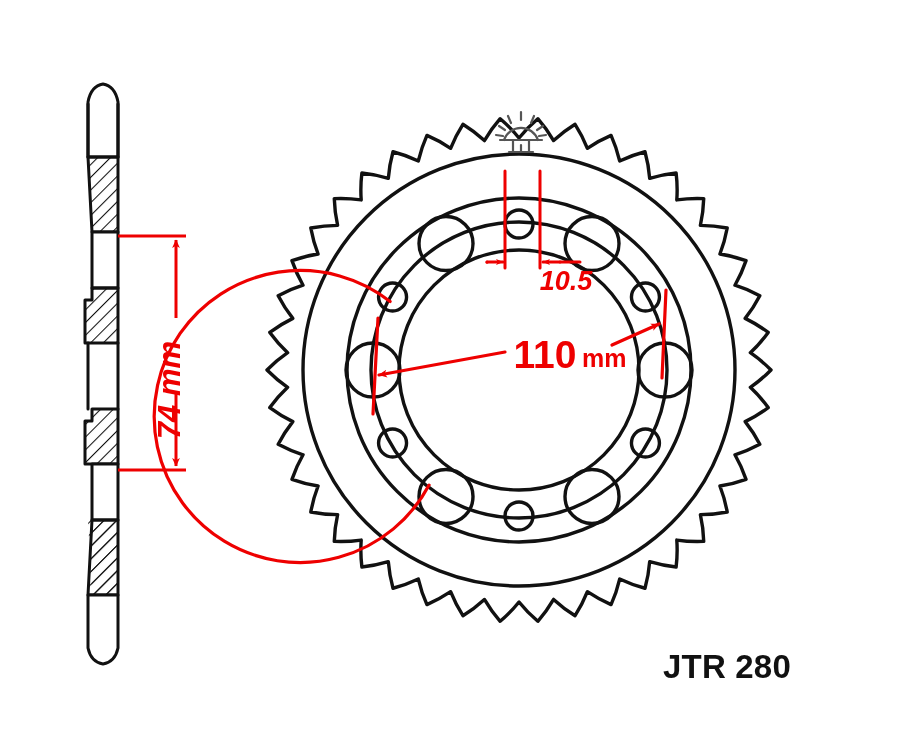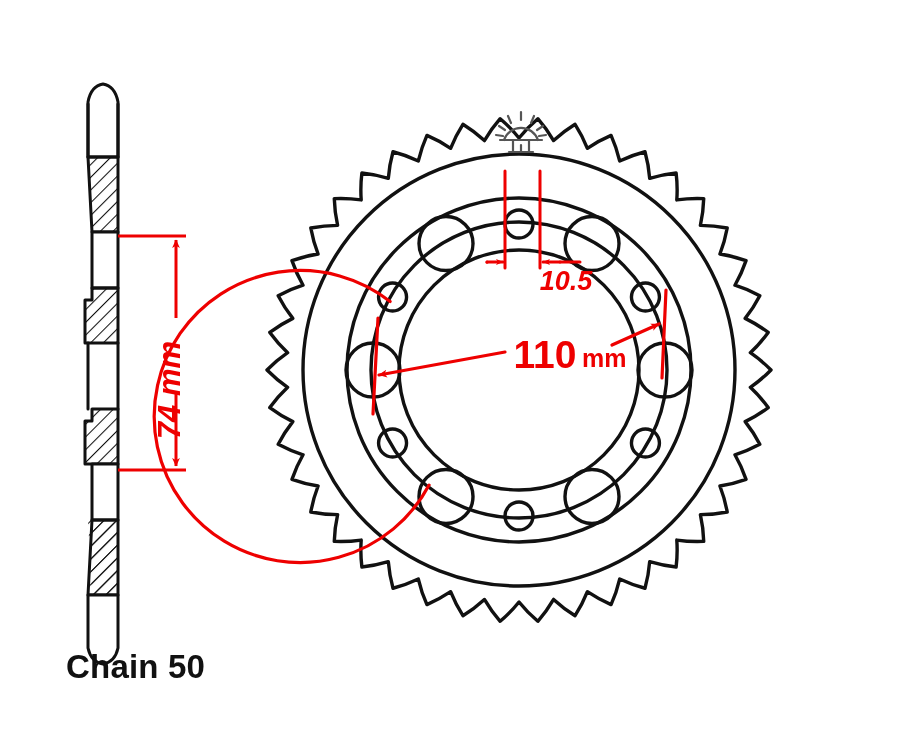--- a/index.html
+++ b/index.html
@@ -129,14 +129,14 @@
       <line x1="505" y1="171" x2="505" y2="268"></line>
       <line x1="540" y1="171" x2="540" y2="268"></line>
       <line x1="487" y1="262" x2="503" y2="262" marker-end="url(#ar-red-sm)"></line>
       <line x1="560" y1="262" x2="543" y2="262" marker-end="url(#ar-red-sm)"></line>
       <line x1="487" y1="262" x2="487" y2="262.2"></line>
       <line x1="560" y1="262" x2="580" y2="262"></line>
     </g>
     <text x="566" y="290" fill="#ee0000" font-size="27" font-style="italic" font-weight="bold" font-family="'Liberation Sans', sans-serif" text-anchor="middle">10.5</text>
   </svg>
 
-  <div class="cap" id="chain-label">Chain 50</div>
+  <div class="cap" id="part-label">JTR 280</div>
 </div>
 
 </body></html>

